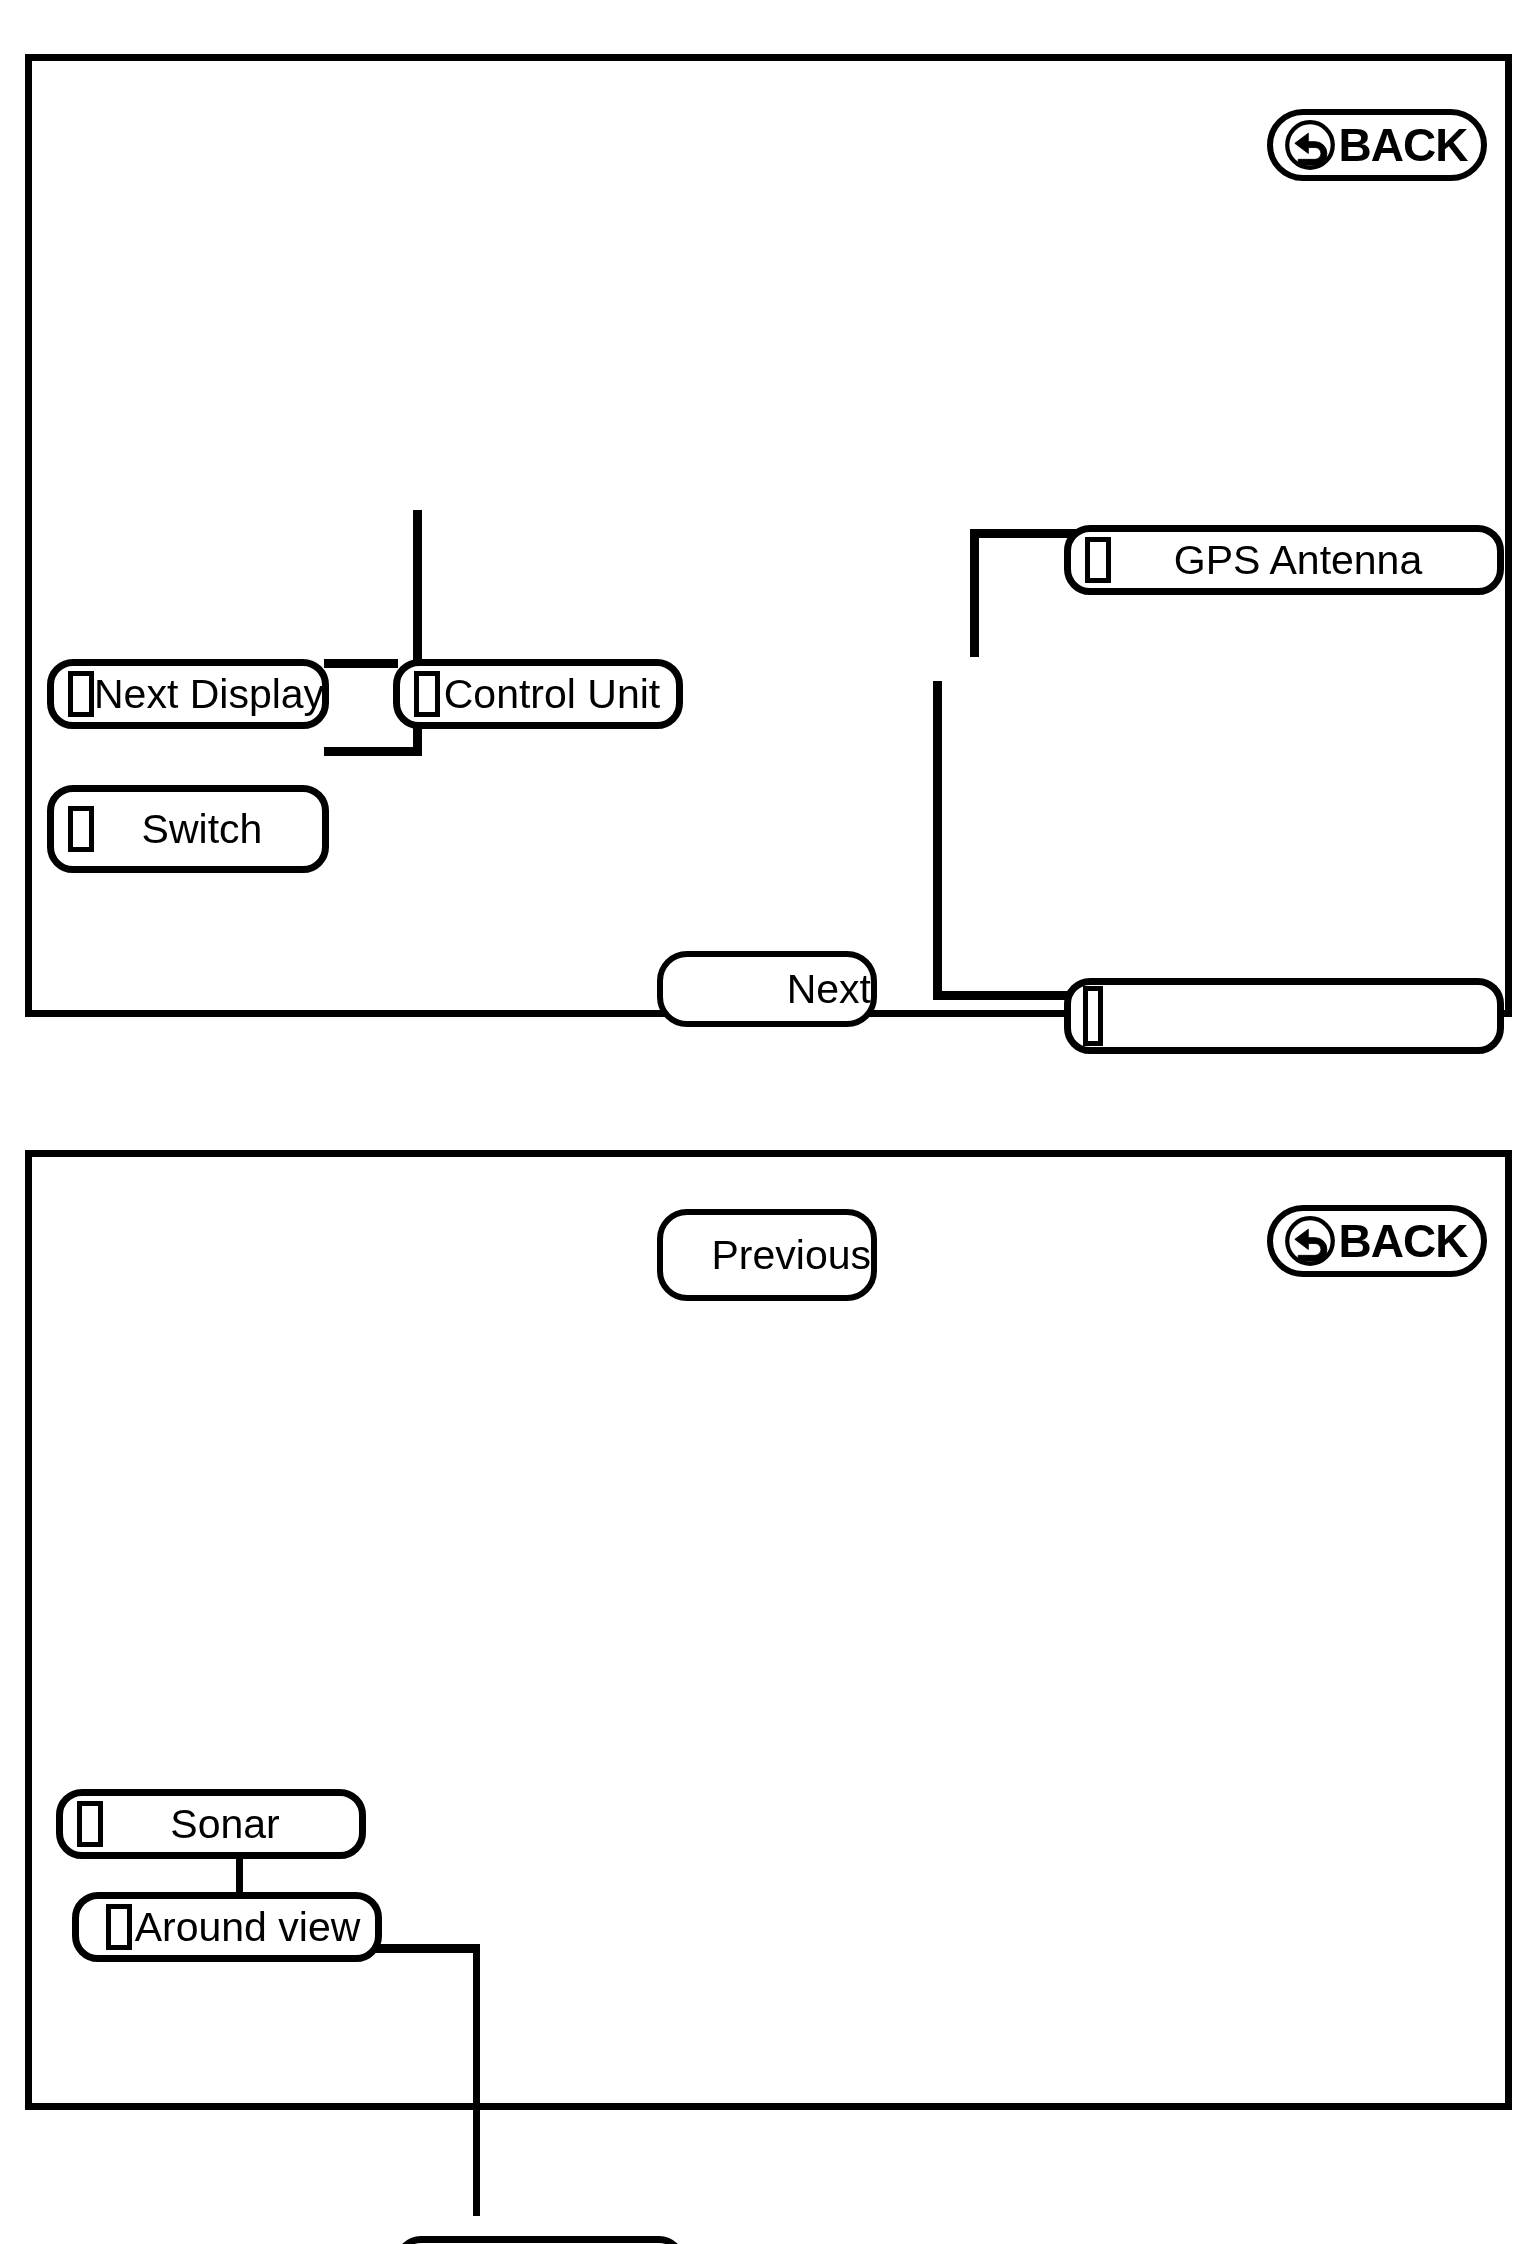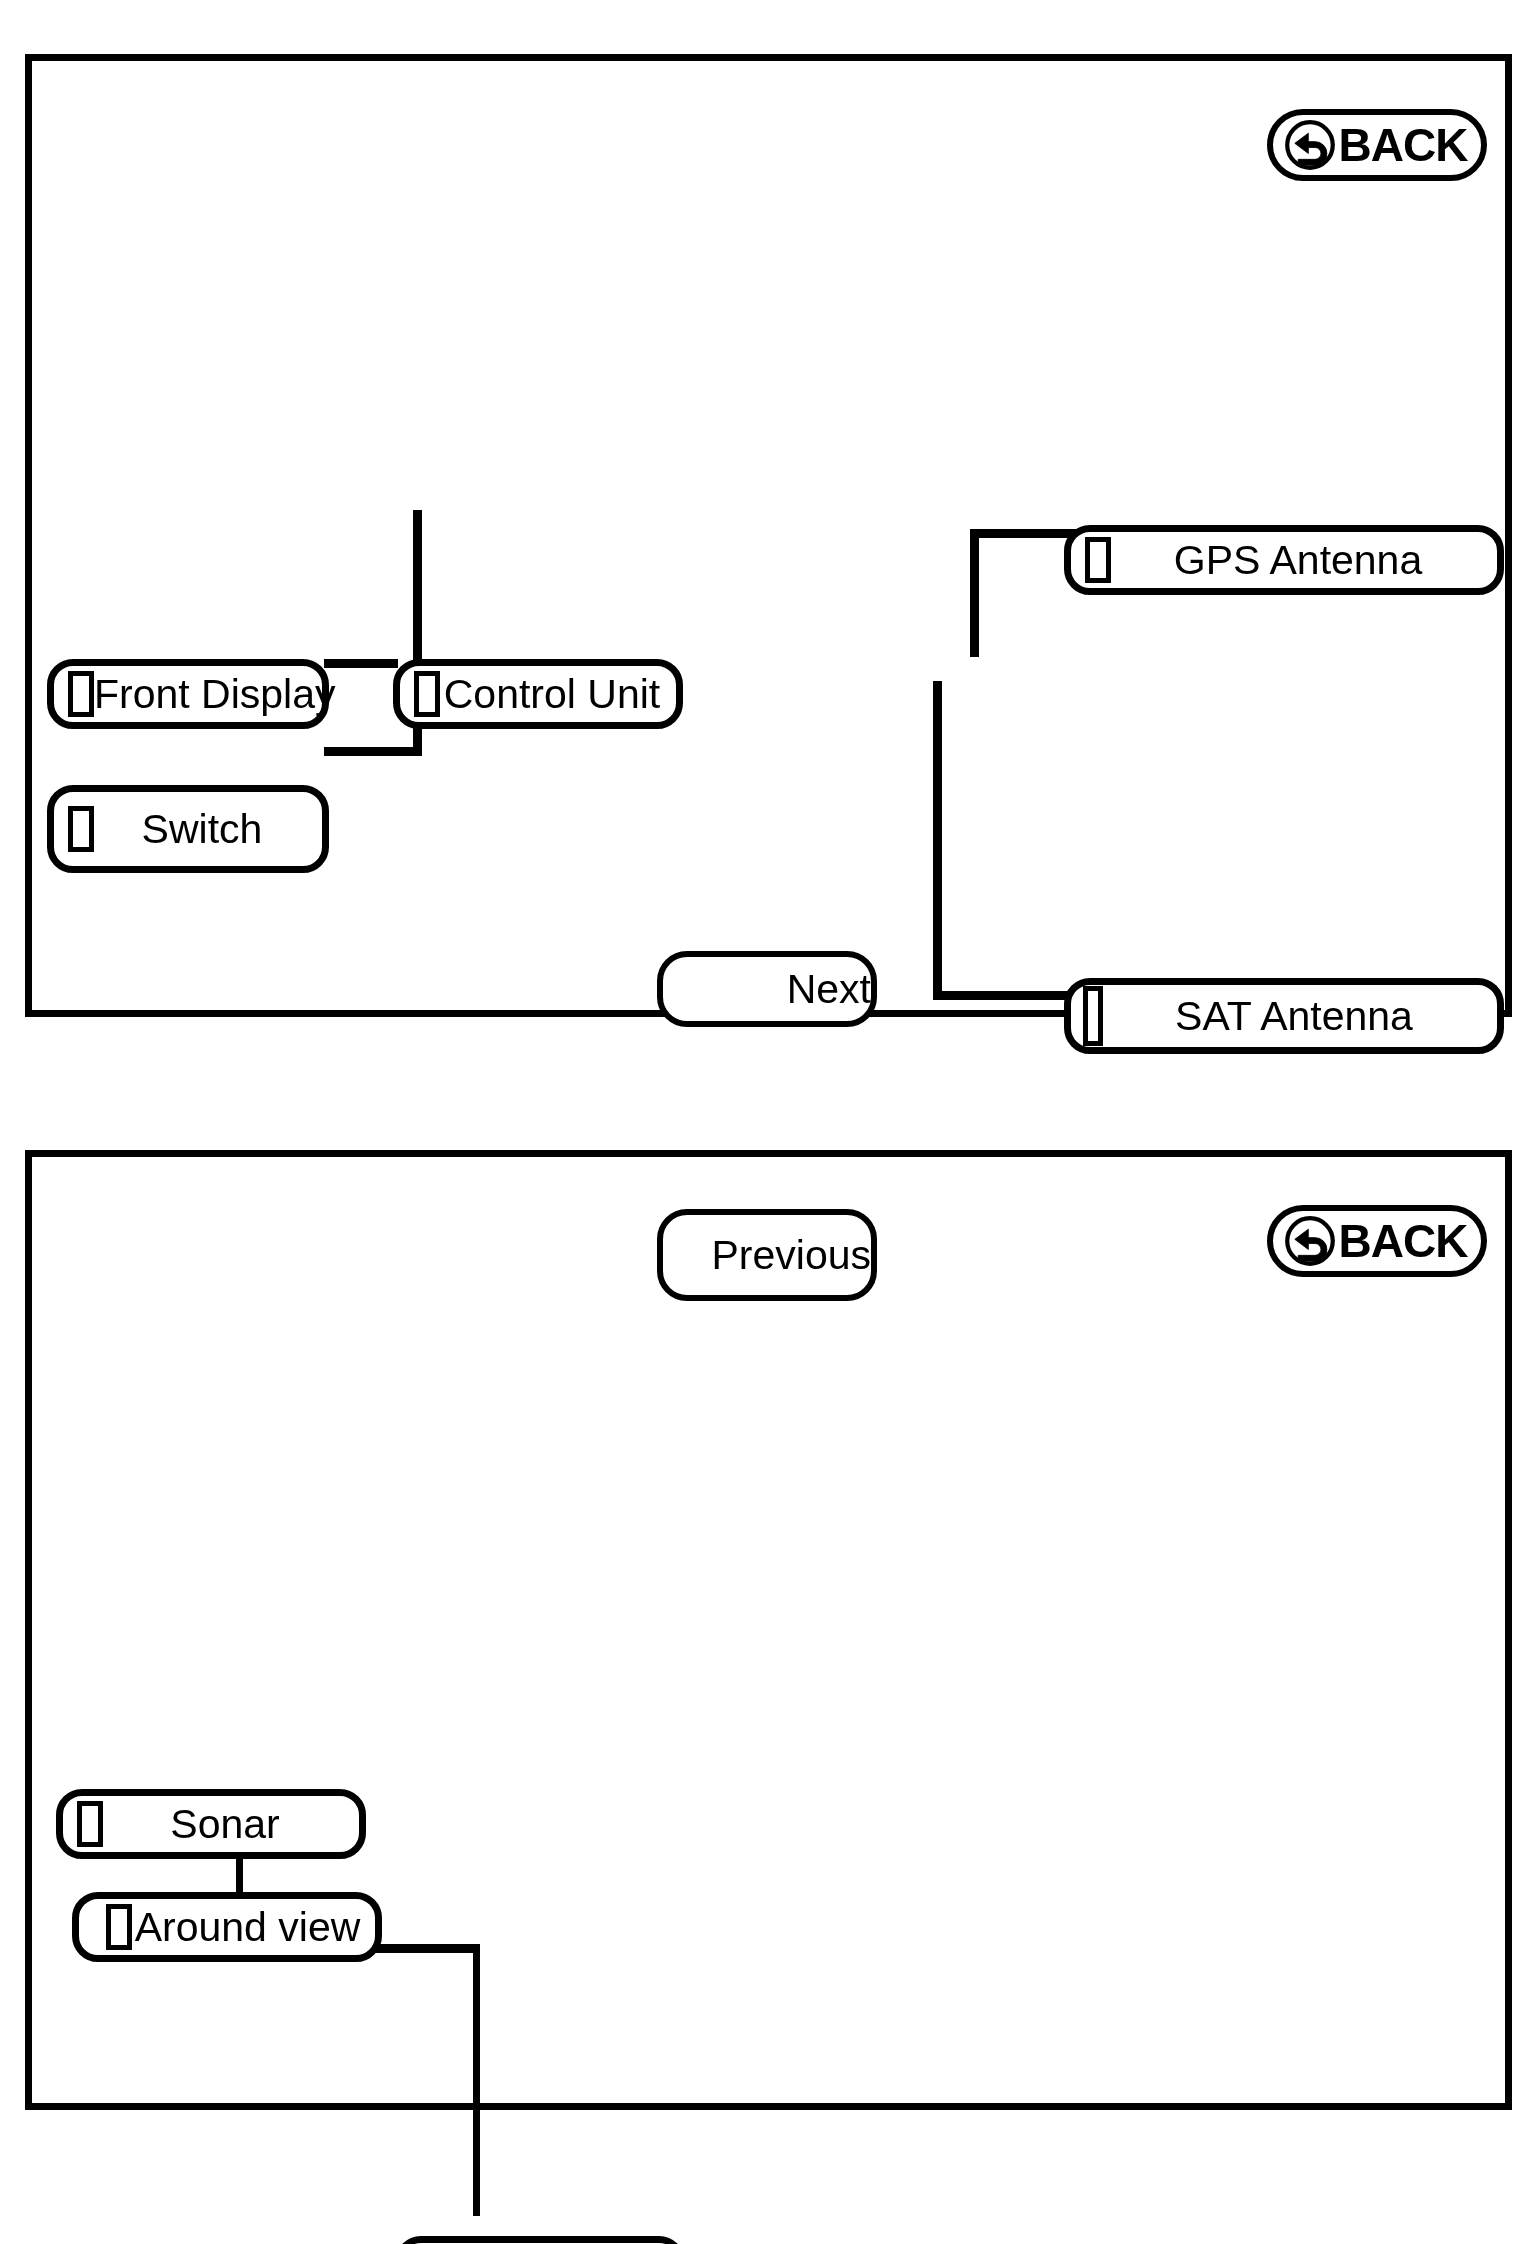--- a/index.html
+++ b/index.html
@@ -139,41 +139,40 @@
   <div class="conn conn-v" style="left:381px; top:449px; width:9px; height:246px;"></div>
 
   <div class="conn conn-v" style="left:938px; top:468px; width:9px; height:128px;"></div>
   <div class="conn conn-h" style="left:938px; top:468px; width:132px;"></div>
 
   <div class="conn conn-v" style="left:901px; top:620px; width:9px; height:318px;"></div>
   <div class="conn conn-h" style="left:901px; top:930px; width:170px;"></div>
 
   <div class="node" style="left:15px; top:571px; width:282px; height:70px;">
     <span class="node-icon"></span>
-    <span class="node-label">Front Display</span>
+    <span class="node-label">Next Display</span>
   </div>
 
   <div class="node" style="left:15px; top:697px; width:282px; height:88px;">
     <span class="node-icon"></span>
     <span class="node-label">Switch</span>
   </div>
 
   <div class="node" style="left:361px; top:571px; width:290px; height:70px;">
     <span class="node-icon"></span>
     <span class="node-label">Control Unit</span>
   </div>
 
   <div class="node" style="left:1032px; top:437px; width:440px; height:70px;">
     <span class="node-icon"></span>
     <span class="node-label">GPS Antenna</span>
   </div>
 
   <div class="node" style="left:1032px; top:890px; width:440px; height:76px;">
     <span class="node-icon narrow"></span>
-    <span class="node-label">SAT Antenna</span>
   </div>
 
   <div class="pill-button" style="left:625px; top:890px; width:220px; height:76px;">
     <span>Next</span>
   </div>
 
 </div>
 
 <div class="panel" id="panel-2">
 

